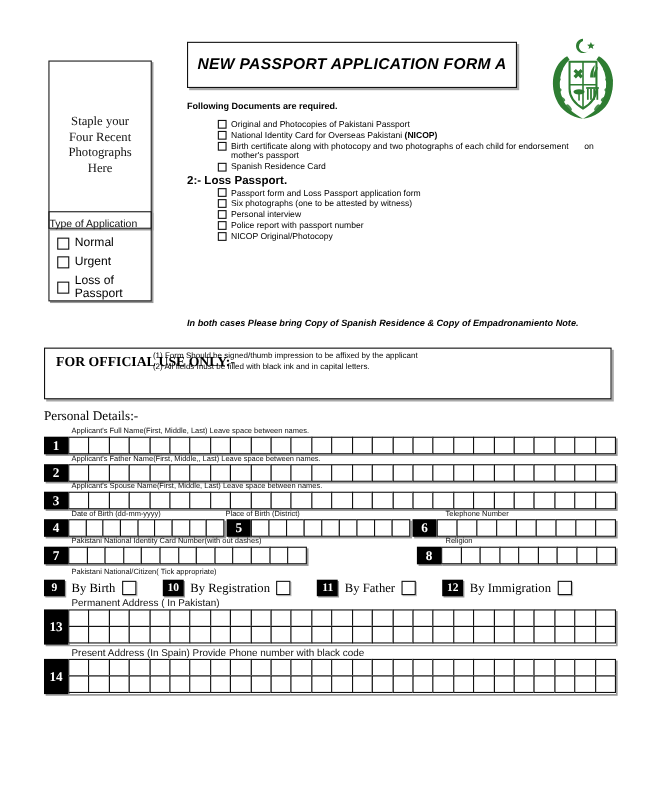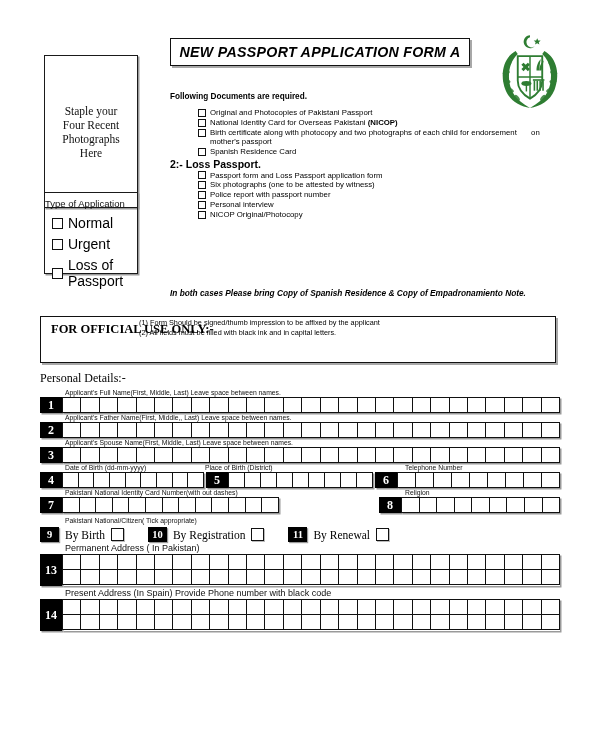--- a/index.html
+++ b/index.html
@@ -58,35 +58,35 @@
   .type-box .tb-title {
     font-size: 9.5px;
     color: #111;
     margin-bottom: 6px;
   }
   .type-opt {
     display: flex;
     align-items: center;
     gap: 5px;
     margin: 0 0 5px 7px;
-    font-size: 14px;
+    font-size: 11px;
   }
   .cb {
     display: inline-block;
     width: 8px; height: 8px;
     border: 1px solid #111;
     background: #fff;
     flex: 0 0 auto;
   }
   .cb.lg { width: 11px; height: 11px; border: 1.3px solid #111; }
 
   .title-banner {
     position: absolute;
     left: 126px; top: 8px;
-    width: 300px; height: 28px;
+    width: 300px; height: 42px;
     border: 1.5px solid #111;
     box-shadow: 2px 2px 0 #a8a8a8;
     display: flex;
     align-items: center;
     justify-content: center;
   }
   .title-banner span {
     font-size: 14.2px;
     font-weight: bold;
     font-style: italic;
@@ -373,25 +373,25 @@
         <div class="doc-item">
           <span class="cb"></span>
           <span class="txt"><span>Passport form and Loss Passport application form</span></span>
         </div>
         <div class="doc-item">
           <span class="cb"></span>
           <span class="txt"><span>Six photographs (one to be attested by witness)</span></span>
         </div>
         <div class="doc-item">
           <span class="cb"></span>
+          <span class="txt"><span>Personal interview</span></span>
+        </div>
+        <div class="doc-item">
+          <span class="cb"></span>
           <span class="txt"><span>Police report with passport number</span></span>
-        </div>
-        <div class="doc-item">
-          <span class="cb"></span>
-          <span class="txt"><span>Personal interview</span></span>
         </div>
         <div class="doc-item">
           <span class="cb"></span>
           <span class="txt"><span>NICOP Original/Photocopy</span></span>
         </div>
       </div>
     </div>
 
     <div class="both-cases">In both cases Please bring Copy of Spanish Residence &amp; Copy of Empadronamiento Note.</div>
 
@@ -600,21 +600,26 @@
         <div class="lbl">By Birth</div>
         <div class="box"></div>
       </div>
       <div class="tickgrp" style="margin-right:24px">
         <div class="nb">10</div>
         <div class="lbl">By Registration</div>
         <div class="box"></div>
       </div>
       <div class="tickgrp" style="margin-right:24px">
         <div class="nb">11</div>
-        <div class="lbl">By Renewal</div>
+        <div class="lbl">By Father</div>
+        <div class="box"></div>
+      </div>
+      <div class="tickgrp">
+        <div class="nb">12</div>
+        <div class="lbl">By Immigration</div>
         <div class="box"></div>
       </div>
     </div>
 
     <div class="flabel" style="font-family:'Liberation Sans',sans-serif;font-size:9px;margin-top:2px">Permanent Address  ( In Pakistan)</div>
     <div class="row" style="margin-top:1px">
       <div class="numbox" style="height:32px">13</div>
       <div class="grid grid2">
           <div class="grow">
             <div class="cell"></div>

